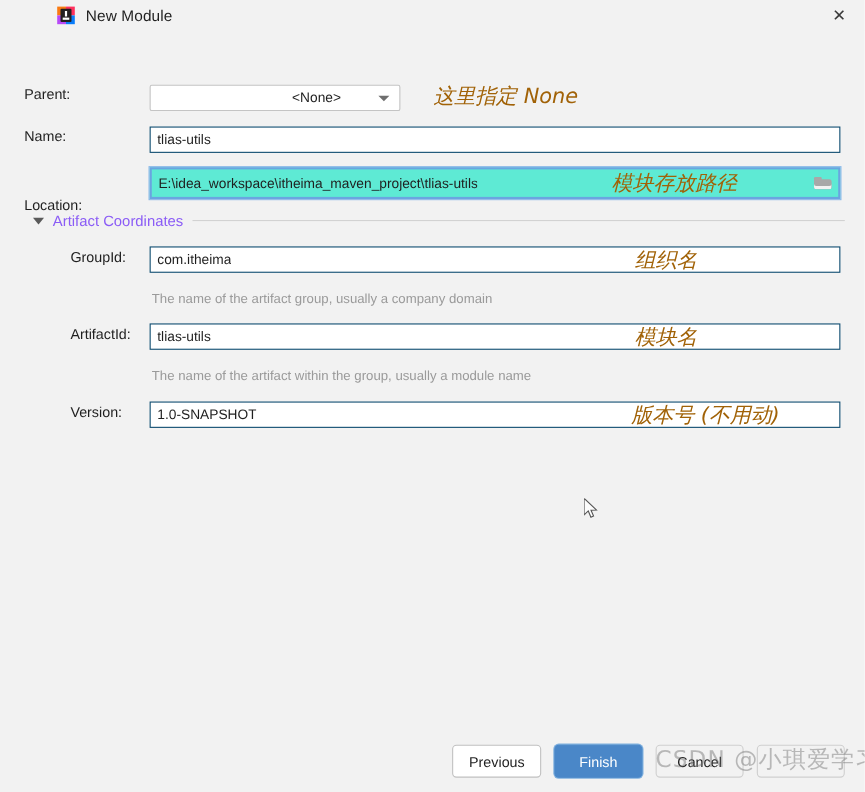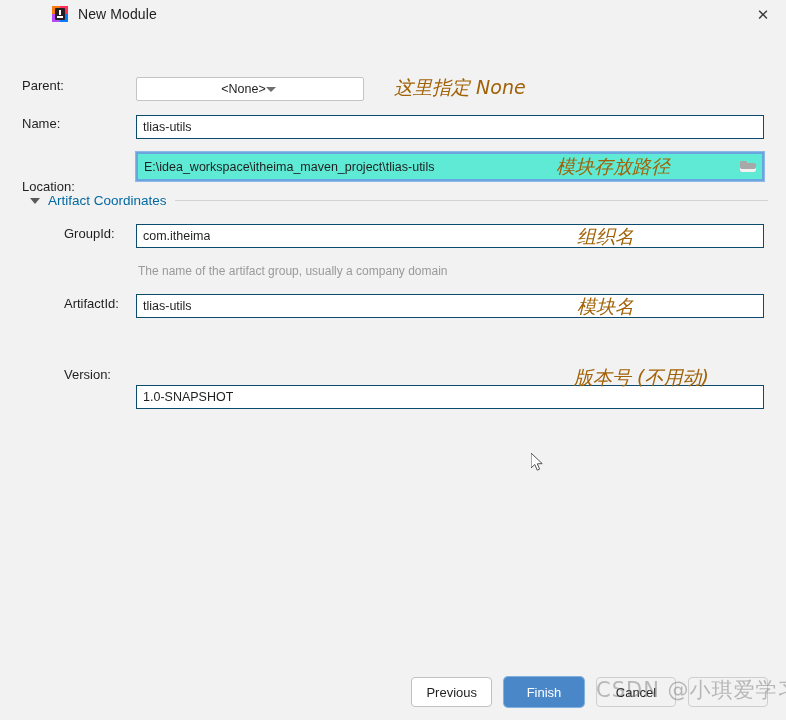--- a/index.html
+++ b/index.html
@@ -130,24 +130,25 @@
   .field .val { white-space: nowrap; overflow: hidden; }
 
   
   .combo {
     background: #ffffff;
     border: 1px solid #c4c4c4;
     height: 24px;
     box-sizing: border-box;
     display: flex;
     align-items: center;
-    justify-content: center;
+    justify-content: flex-end;
     padding: 0 6px 0 6px;
     font-size: 12.5px;
     border-radius: 2px;
+    gap: 34px;
   }
   .caret {
     width: 0; height: 0;
     border-left: 5px solid transparent;
     border-right: 5px solid transparent;
     border-top: 5px solid #6e6e6e;
     margin-right: 3px;
   }
 
   .folder-icon {
@@ -184,21 +185,21 @@
     gap: 8px;
   }
   .tri {
     width: 0; height: 0;
     border-left: 5px solid transparent;
     border-right: 5px solid transparent;
     border-top: 6px solid #5a5a5a;
   }
   .section-title {
     font-size: 13.5px;
-    color: #0369a1;
+    color: #8b5cf6;
     white-space: nowrap;
   }
   .section-rule {
     flex: 1 1 auto;
     height: 1px;
     background: #d2d2d2;
   }
 
   .hint {
     position: absolute;
@@ -333,25 +334,26 @@
       <span class="val">com.itheima</span>
     </div>
     <div class="hint" style="left:138px; top:236px;">The name of the artifact group, usually a company domain</div>
 
     <div class="row" style="left:64px; top:268px;">
       <div class="lbl" style="width:72px;">ArtifactId:</div>
     </div>
     <div class="field" style="position:absolute; left:136px; top:266px; width:628px;">
       <span class="val">tlias-utils</span>
     </div>
+    <div class="hint" style="left:138px; top:306px;">The name of the artifact within the group, usually a module name</div>
 
     <div class="row" style="left:64px; top:339px;">
       <div class="lbl" style="width:72px;">Version:</div>
     </div>
-    <div class="field" style="position:absolute; left:136px; top:337px; width:628px;margin-top:20px;">
+    <div class="field" style="position:absolute; left:136px; top:337px; width:628px;">
       <span class="val">1.0-SNAPSHOT</span>
     </div>
 
     <div class="anno" style="left:394px; top:47px; font-size:19px;">这里指定  None</div>
     <div class="anno" style="left:556px; top:126px; font-size:19px;">模块存放路径</div>
     <div class="anno" style="left:577px; top:196px; font-size:19px;">组织名</div>
     <div class="anno" style="left:577px; top:266px; font-size:19px;">模块名</div>
     <div class="anno" style="left:574px; top:337px; font-size:19px;">版本号 (不用动)</div>
 
     <div class="cursor">

